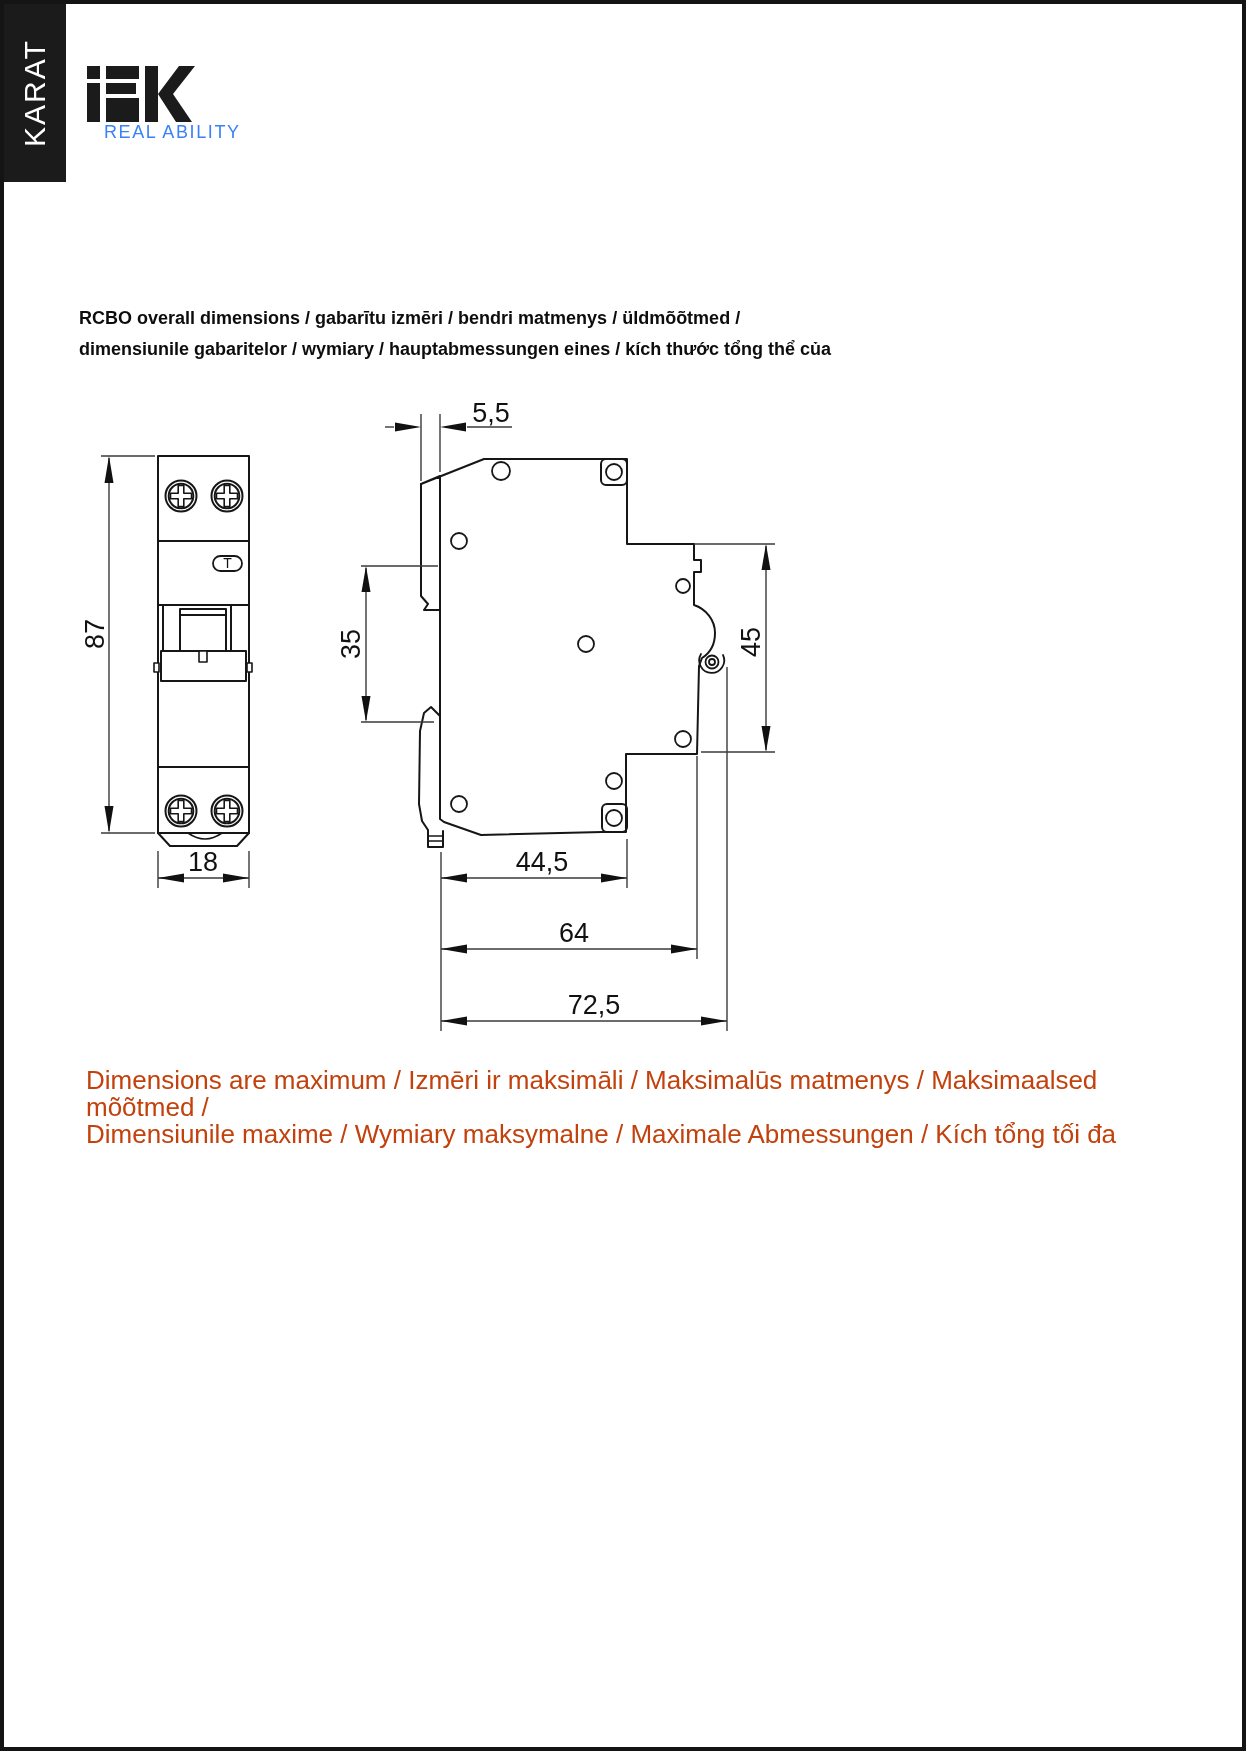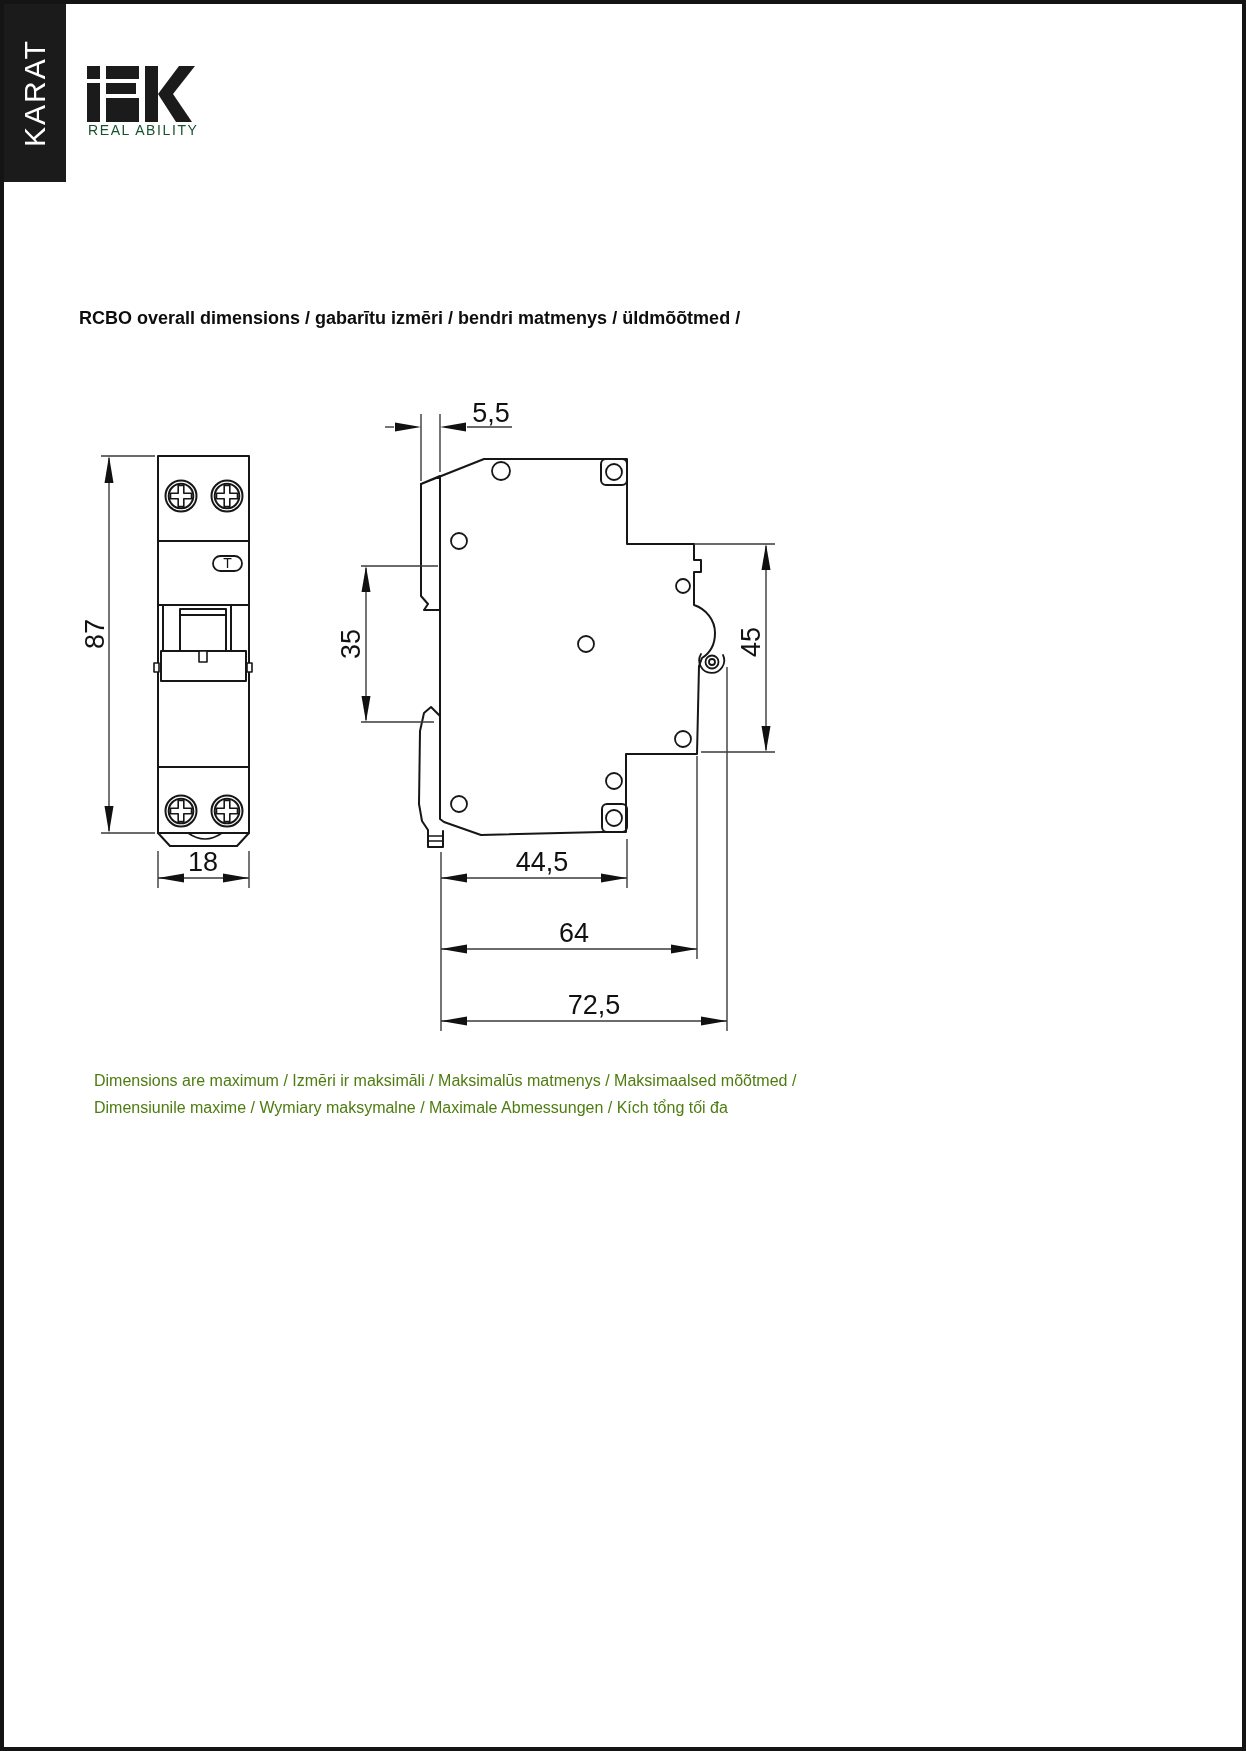--- a/index.html
+++ b/index.html
@@ -22,30 +22,30 @@
   .side-tab-text{
     color:#fff;
     font-size:30px;
     letter-spacing:2px;
     transform:rotate(-90deg);
     white-space:nowrap;
     font-weight:400;
   }
   .logo-svg{position:absolute;left:83px;top:58px;}
   .tagline{
-    position:absolute;left:84px;top:118px;
-    font-size:14px;letter-spacing:1.6px;color:#14532d;
+    position:absolute;left:100px;top:118px;
+    font-size:18px;letter-spacing:1.6px;color:#3b82f6;
   }
   .title{
     position:absolute;left:75px;top:299px;width:1030px;
     font-size:18px;font-weight:bold;line-height:31px;color:#0d0d0d;
   }
   .note{
-    position:absolute;left:90px;top:1063px;width:1060px;
-    font-size:16px;font-weight:400;line-height:27px;color:#4d7c0f;
+    position:absolute;left:82px;top:1063px;width:1060px;
+    font-size:26px;font-weight:400;line-height:27px;color:#c2410c;
   }
   .drawing{position:absolute;left:0;top:0;}
   .dim-text{font-size:27px;fill:#111;font-family:"Liberation Sans",sans-serif;}
   .btn-text{font-size:14px;fill:#111;font-family:"Liberation Sans",sans-serif;}
 </style>
 </head>
 <body>
 
 <div class="page">
 
@@ -62,20 +62,21 @@
       <rect x="19" y="36" width="33" height="24"></rect>
       <rect x="58" y="4" width="13" height="56"></rect>
       <polygon points="71,32 92,4 108,4 86,32"></polygon>
       <polygon points="71,32 86,32 105,60 89,60"></polygon>
     </g>
   </svg>
   <div class="tagline">REAL ABILITY</div>
 
   <div class="title">
     <div>RCBO overall dimensions / gabarītu izmēri / bendri matmenys / üldmõõtmed /</div>
+    <div>dimensiunile gabaritelor / wymiary / hauptabmessungen eines / kích thước tổng thể của</div>
   </div>
 
   <svg class="drawing" width="1246" height="1751" viewBox="0 0 1246 1751">
 
     <g stroke="#161616" fill="none" stroke-width="2" stroke-linejoin="round" stroke-linecap="round">
       <rect x="154" y="452" width="91" height="377"></rect>
       <line x1="154" y1="537" x2="245" y2="537"></line>
       <line x1="154" y1="601" x2="245" y2="601"></line>
       <line x1="154" y1="763" x2="245" y2="763"></line>
 

